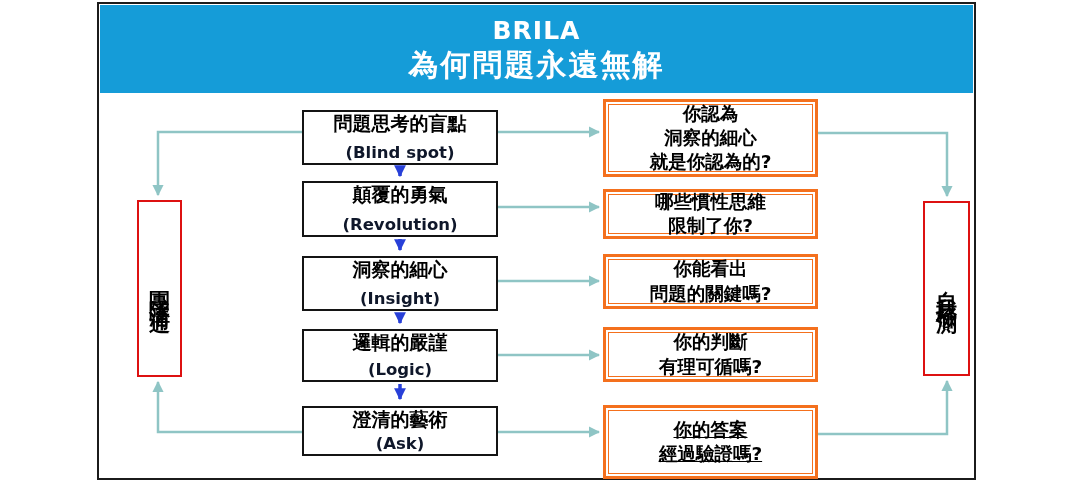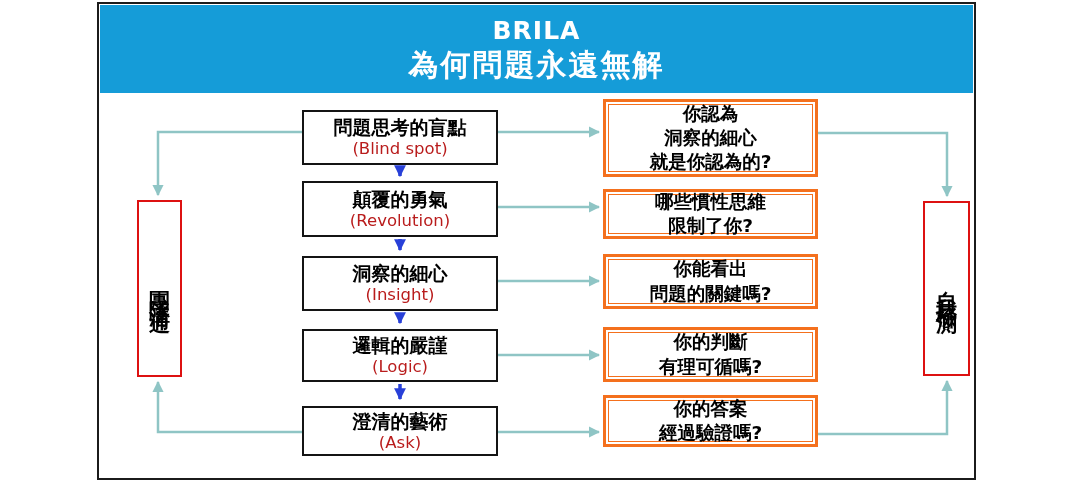--- a/index.html
+++ b/index.html
@@ -16,24 +16,24 @@
   .header .t1{color:#fff;font-size:25px;font-weight:600;letter-spacing:1px;}
   .header .t2{color:#fff;font-size:30px;font-weight:700;letter-spacing:2px;}
 
   
   svg.connectors{position:absolute;left:0;top:0;width:1074px;height:485px;pointer-events:none;}
   .teal{stroke:#8FC5C5;stroke-width:2.5;fill:none;}
   .blue{stroke:#2840D8;stroke-width:3.5;fill:none;}
 
   
   .step{position:absolute;left:302px;width:196px;box-sizing:border-box;background:#fff;
-    border:2px solid #141414;display:flex;flex-direction:column;align-items:center;justify-content:center;
+    border:2px solid #141414;display:flex;flex-direction:column;align-items:center;justify-content:space-between;
     line-height:1.2;text-align:center;}
   .step .zh{font-size:19px;font-weight:700;color:#000;}
-  .step .en{font-size:16.5px;font-weight:400;color:#b91c1c;}
+  .step .en{font-size:16.5px;font-weight:700;color:#0f172a;}
 
   
   .qbox{position:absolute;left:603px;width:215px;box-sizing:border-box;background:#fff;
     border:3px solid #F4701D;padding:2px;}
   .qbox-inner{width:100%;height:100%;box-sizing:border-box;border:1.5px solid #F4701D;
     display:flex;flex-direction:column;align-items:center;justify-content:center;
     line-height:1.3;text-align:right;}
   .qbox .ln{font-size:18.5px;font-weight:700;color:#000;}
 
   
@@ -129,20 +129,20 @@
       <span class="ln">你能看出</span>
       <span class="ln">問題的關鍵嗎?</span>
     </div>
   </div>
   <div class="qbox" style="top:327px;height:55px;">
     <div class="qbox-inner">
       <span class="ln">你的判斷</span>
       <span class="ln">有理可循嗎?</span>
     </div>
   </div>
-  <div class="qbox" style="top:395px;height:52px;">
+  <div class="qbox" style="top:405px;height:74px;text-decoration:underline;">
     <div class="qbox-inner">
       <span class="ln">你的答案</span>
       <span class="ln">經過驗證嗎?</span>
     </div>
   </div>
 
 </div>
 
 </body></html>

